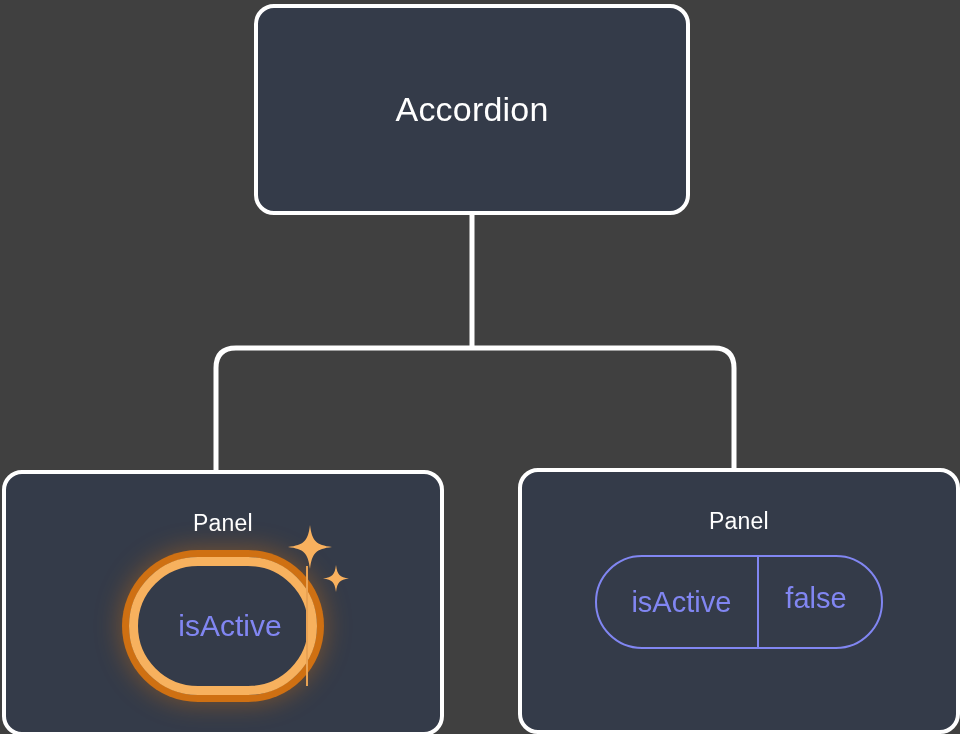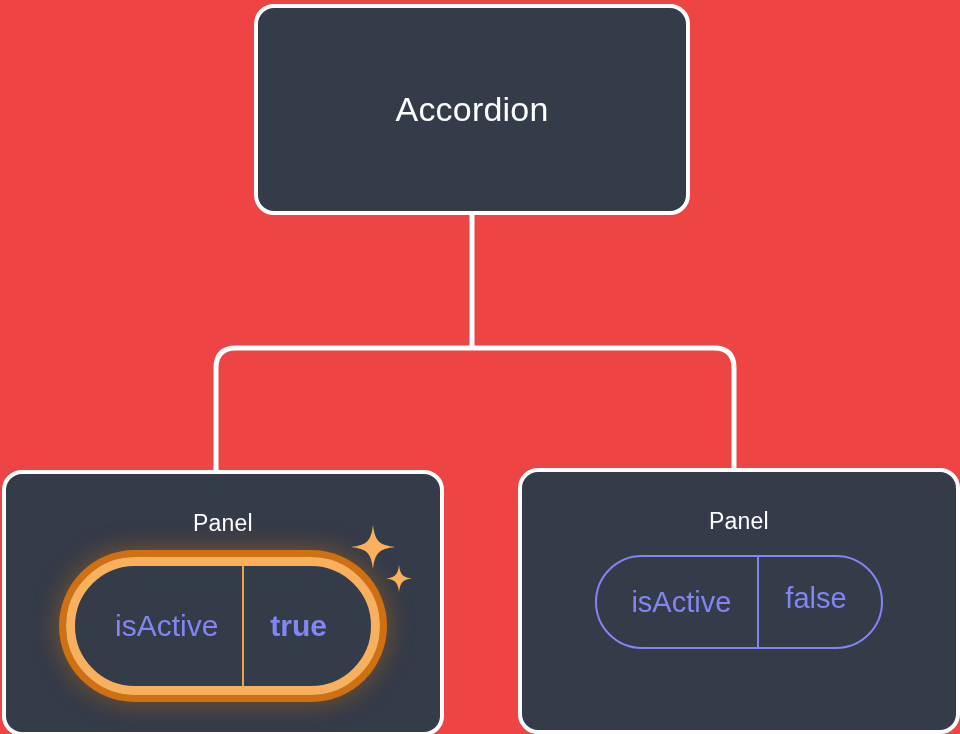--- a/index.html
+++ b/index.html
@@ -10,21 +10,21 @@
     width: 960px;
     height: 734px;
     overflow: hidden;
     font-family: "Liberation Sans", sans-serif;
     background: #4c6571;
   }
   #stage {
     position: relative;
     width: 960px;
     height: 734px;
-    background: #ef4444;
+    background: #404040;
   }
 
   
   #connectors {
     position: absolute;
     left: 0;
     top: 0;
     width: 960px;
     height: 734px;
   }
@@ -159,21 +159,20 @@
     <div class="node-title">Accordion</div>
   </div>
 
   <div class="node node-panel node-panel-left">
     <div class="node-title">Panel</div>
 
     <div class="pill-wrap">
       <div class="pill pill-highlight">
         <div class="pill-cell pill-key">isActive</div>
         <div class="pill-sep"></div>
-        <div class="pill-cell pill-val">true</div>
       </div>
 
       <svg class="sparkles" viewBox="0 0 70 78" width="70" height="78">
         <path d="M 25 4 C 27 20 31 24 47 26 C 31 28 27 32 25 48 C 23 32 19 28 3 26 C 19 24 23 20 25 4 Z" fill="#f9b15e"></path>
         <path d="M 51 44 C 52.4 54 54.6 56.2 64 57.6 C 54.6 59 52.4 61.2 51 71 C 49.6 61.2 47.4 59 38 57.6 C 47.4 56.2 49.6 54 51 44 Z" fill="#f9b15e"></path>
       </svg>
     </div>
   </div>
 
   <div class="node node-panel node-panel-right">

